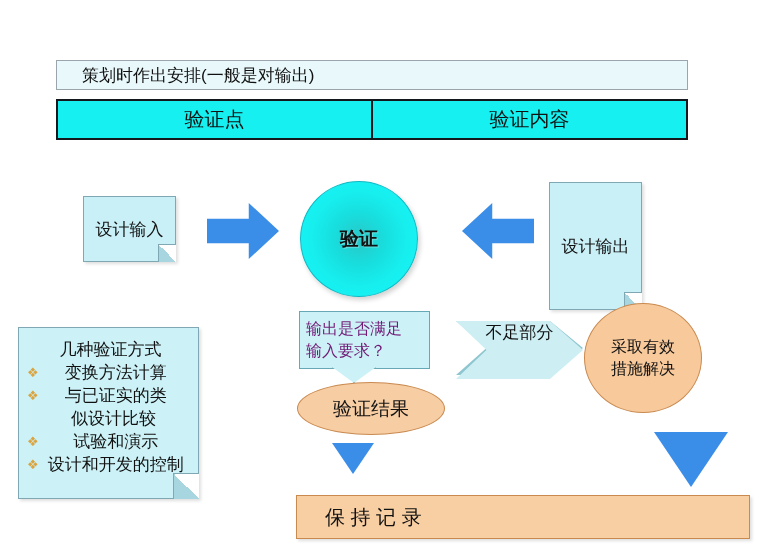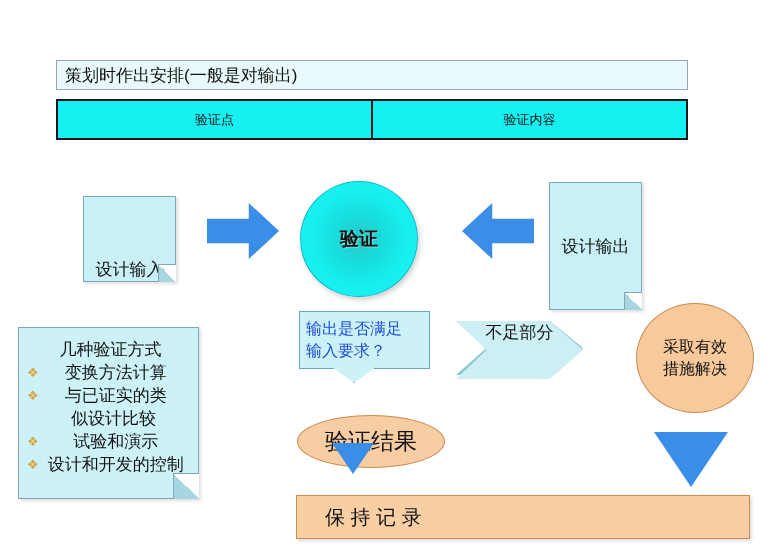--- a/index.html
+++ b/index.html
@@ -40,39 +40,40 @@
     border: 1px solid #9aa6ab;
     box-sizing: border-box;
     display: flex;
     align-items: center;
   }
   #planning-bar .ptext {
     padding-left: 8px;
     font-size: 17px;
     color: #111;
     white-space: nowrap;
+    margin-left: 17px;
   }
 
   #verify-header-row {
     position: absolute;
     left: 56px;
     top: 99px;
     width: 632px;
     height: 41px;
     border: 2px solid #14181c;
     box-sizing: border-box;
     display: flex;
     background: #16f0f0;
   }
   #verify-header-row .hcell {
     flex: 1 1 0;
     display: flex;
     align-items: center;
     justify-content: center;
-    font-size: 13px;
+    font-size: 20px;
     color: #111;
     border-right: 2px solid #14181c;
     box-sizing: border-box;
   }
   #verify-header-row .hcell:last-child { border-right: none; }
 
   
   .doc {
     position: absolute;
     background: #c9f0f7;
@@ -88,21 +89,21 @@
   .doc .fold {
     position: absolute;
     right: -1px;
     bottom: -1px;
     width: 17px;
     height: 17px;
     background: linear-gradient(225deg, #ffffff 50%, #a8d6e0 50%);
     border-left: 1px solid #7fa8b4;
     border-top: 1px solid #7fa8b4;
   }
-  #doc-input  { left: 83px;  top: 196px; width: 93px;  height: 86px; align-items: flex-end; }
+  #doc-input  { left: 83px;  top: 196px; width: 93px;  height: 66px; }
   #doc-output { left: 549px; top: 182px; width: 93px;  height: 128px; }
 
   
   #verify-circle {
     position: absolute;
     left: 300px;
     top: 181px;
     width: 116px;
     height: 114px;
     border-radius: 50%;
@@ -153,21 +154,21 @@
     background: #ccf2f7;
     border: 1px solid #66a8b5;
     box-sizing: border-box;
     display: flex;
     flex-direction: column;
     align-items: flex-start;
     justify-content: center;
     padding-left: 6px;
     font-size: 16px;
     line-height: 22px;
-    color: #1d4ed8;
+    color: #701a75;
   }
   #callout .tail {
     position: absolute;
     left: 32px;
     bottom: -15px;
     width: 44px;
     height: 16px;
     background: #ccf2f7;
     border-left: 1px solid #66a8b5;
     border-right: 1px solid #66a8b5;
@@ -199,48 +200,48 @@
     top: 321px;
     width: 127px;
     height: 54px;
     background: #8fc6d0;
     clip-path: polygon(0% 0%, 74% 0%, 100% 50%, 74% 100%, 0% 100%, 24% 50%);
   }
 
   
   #fix-circle {
     position: absolute;
-    left: 636px;
+    left: 584px;
     top: 303px;
     width: 116px;
     height: 108px;
     border-radius: 50%;
     background: #f7c99b;
     border: 1px solid #c98a50;
     display: flex;
     flex-direction: column;
     align-items: center;
     justify-content: center;
     font-size: 16px;
     line-height: 22px;
     color: #111;
   }
   #result-ellipse {
     position: absolute;
     left: 297px;
-    top: 415px;
+    top: 382px;
     width: 146px;
     height: 51px;
     border-radius: 50%;
     background: #f7cda3;
     border: 1px solid #c98a50;
     display: flex;
     align-items: center;
     justify-content: center;
-    font-size: 23px;
+    font-size: 19px;
     color: #111;
   }
   #records-bar {
     position: absolute;
     left: 296px;
     top: 495px;
     width: 454px;
     height: 44px;
     background: #f8cfa3;
     border: 1px solid #c98a50;

